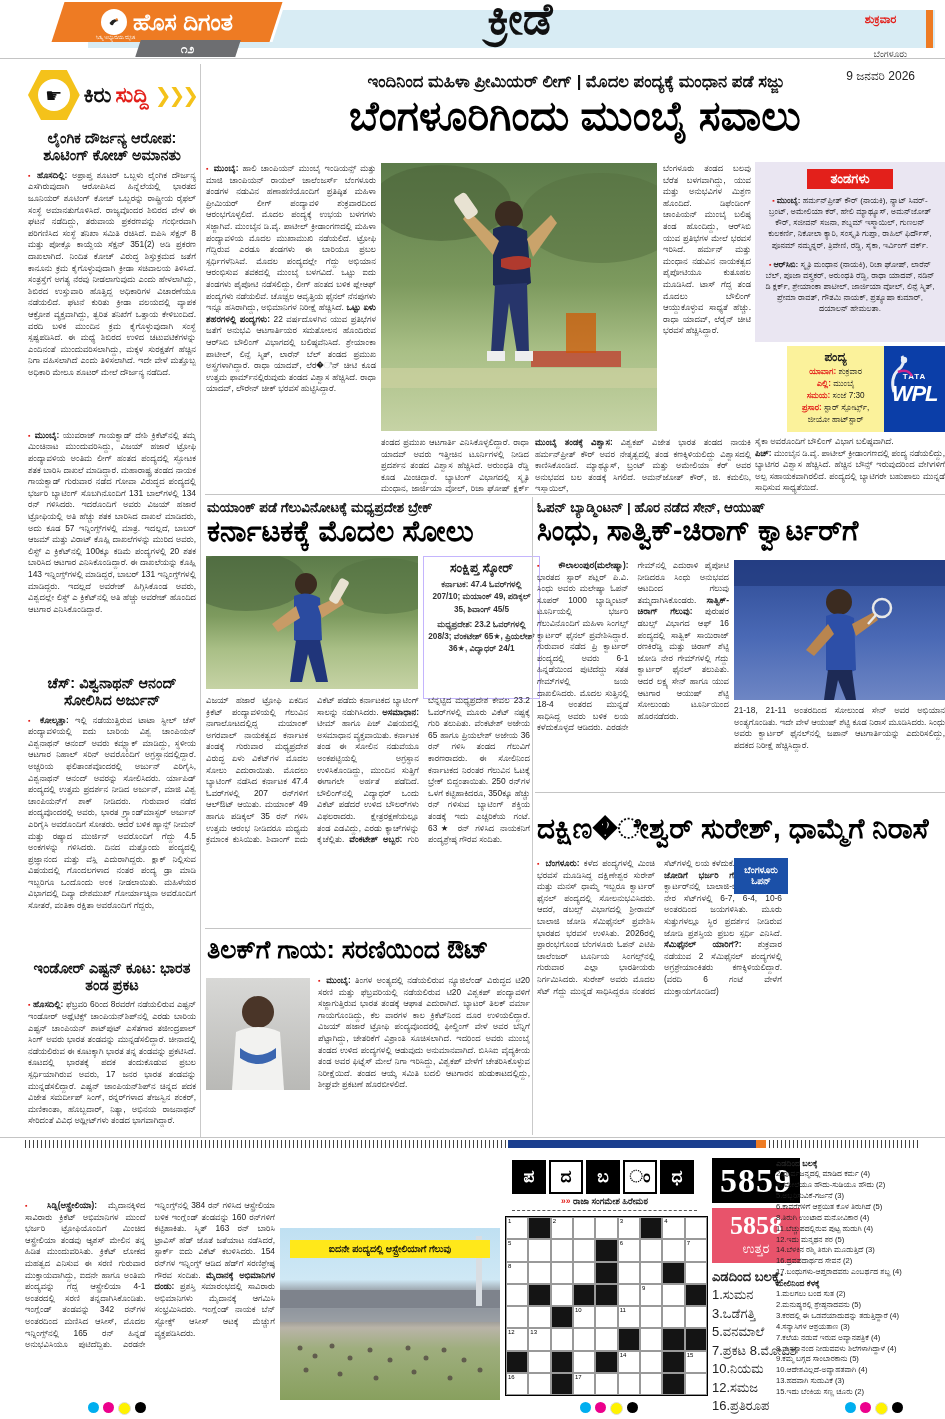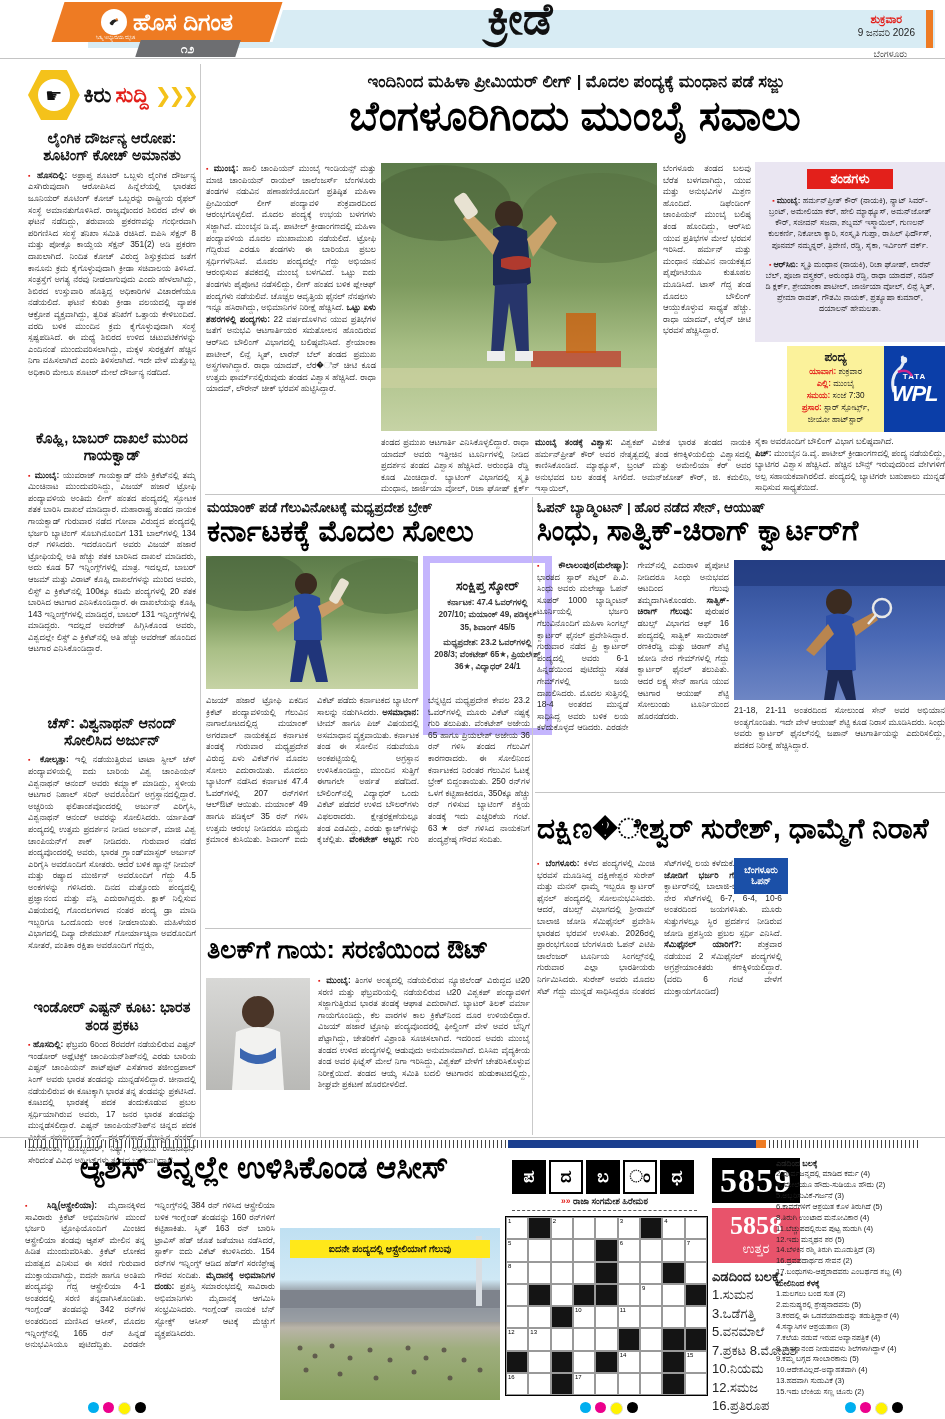--- a/index.html
+++ b/index.html
@@ -14,21 +14,21 @@
   .logo-inner{transform:skewX(18deg);height:100%;display:flex;align-items:center;justify-content:center;gap:6px;}
   .logo-circle{width:26px;height:26px;border-radius:50%;background:#fff;display:flex;align-items:center;justify-content:center;}
   .logo-circle svg{width:18px;height:18px;}
   .paper-name{color:#fff;font-weight:bold;font-size:23px;line-height:1;}
   .tagline{position:absolute;left:96px;top:34px;color:#fff;font-size:5.5px;transform:skewX(18deg);}
   .page-plate{position:absolute;left:138px;top:40px;width:100px;height:17px;background:#6d6e71;transform:skewX(-18deg);display:flex;align-items:center;justify-content:center;}
   .page-plate span{transform:skewX(18deg);color:#fff;font-weight:bold;font-size:12px;}
   .section-title{position:absolute;left:430px;top:-6px;width:180px;text-align:center;font-size:44px;font-weight:bold;color:#111;}
   .mast-right{position:absolute;right:30px;top:13px;text-align:center;line-height:1.25;}
   .mast-day{color:#e3201b;font-weight:bold;font-size:11px;}
-  .mast-date{font-size:10px;color:#222;}
+  .mast-date{font-size:12px;color:#222;margin-top:42px;}
   .mast-city{position:absolute;right:38px;top:49px;font-size:9px;color:#333;}
   .mast-bar{position:absolute;right:12px;top:10px;width:7px;height:38px;background:#ee7b23;}
   
   .briefs{position:absolute;left:28px;top:64px;width:168px;}
   .brief-logo{display:flex;align-items:center;gap:4px;margin:6px 0 10px 0;}
   .hex{width:54px;height:50px;background:#f4c21a;clip-path:polygon(25% 0,75% 0,100% 50%,75% 100%,25% 100%,0 50%);display:flex;align-items:center;justify-content:center;}
   .hex .hand{width:32px;height:32px;background:#fff;border-radius:50%;display:flex;align-items:center;justify-content:center;font-size:19px;color:#111;}
   .brief-logo .t1{font-size:21px;font-weight:bold;color:#111;}
   .brief-logo .t2{font-size:21px;font-weight:bold;color:#e3201b;}
   .chev{color:#f4c21a;font-weight:bold;font-size:20px;letter-spacing:-3px;margin-left:2px;}
@@ -52,21 +52,21 @@
   .match-left .mh{font-weight:bold;font-size:12px;margin-bottom:2px;}
   .match-row{font-size:8.2px;line-height:1.45;}
   .match-row b{color:#e3201b;}
   .match-right{width:78px;background:#0b3ea8;color:#fff;display:flex;flex-direction:column;align-items:center;justify-content:center;position:relative;overflow:hidden;}
   .wpl-tata{font-size:8px;font-weight:bold;letter-spacing:1px;}
   .wpl-big{font-size:22px;font-weight:bold;font-style:italic;letter-spacing:-1px;}
   .wpl-swirl{position:absolute;left:4px;top:8px;opacity:.9;}
   
   .mod-kicker{font-size:13.5px;font-weight:bold;color:#111;}
   .mod-head{font-weight:bold;color:#000;line-height:1.05;}
-  .score-box{position:absolute;left:423px;top:556px;width:107px;height:133px;border:7px solid #c4b5fd;background:#fff;text-align:center;padding:16px 4px;overflow:hidden;}
+  .score-box{position:absolute;left:423px;top:556px;width:107px;height:133px;border:1px solid #c4b5fd;background:#fff;text-align:center;padding:4px 4px;overflow:hidden;}
   .score-box .sh{font-weight:bold;font-size:12.5px;margin-bottom:3px;}
   .score-box .sl{font-size:8.2px;font-weight:bold;color:#333;line-height:1.5;}
   .cols2{column-count:2;column-gap:9px;}
   .cols3{column-count:3;column-gap:9px;}
   .blue-label{position:absolute;background:#1b50a8;color:#fff;font-weight:bold;font-size:9px;text-align:center;display:flex;align-items:center;justify-content:center;line-height:1.2;}
   
   .ticks{position:absolute;left:25px;top:1140px;width:895px;height:8px;
          background:repeating-linear-gradient(90deg,#444 0 1px,transparent 1px 4px);}
   .ticks-blue{position:absolute;left:508px;top:1140px;width:248px;height:8px;background:#1b3f8f;}
   .ticks-orange{position:absolute;left:756px;top:1140px;width:10px;height:8px;background:#ee7b23;}
@@ -143,21 +143,20 @@
       <span class="t1">ಕಿರು</span>
         <span class="t2">ಸುದ್ದಿ</span>
       <span class="chev">❯❯❯</span>
     </div>
 
     <div class="brief-item">
       <div class="brief-h">ಲೈಂಗಿಕ ದೌರ್ಜನ್ಯ ಆರೋಪ: ಶೂಟಿಂಗ್ ಕೋಚ್ ಅಮಾನತು</div>
       <div class="body-txt" style="height:247px;"><span class="dl">ಹೊಸದಿಲ್ಲಿ: </span><span>ಅಪ್ರಾಪ್ತ ಶೂಟರ್ ಒಬ್ಬಳು ಲೈಂಗಿಕ ದೌರ್ಜನ್ಯ ಎಸಗಿರುವುದಾಗಿ ಆರೋಪಿಸಿದ ಹಿನ್ನೆಲೆಯಲ್ಲಿ ಭಾರತದ ಜೂನಿಯರ್ ಶೂಟಿಂಗ್ ಕೋಚ್ ಒಬ್ಬರನ್ನು ರಾಷ್ಟ್ರೀಯ ರೈಫಲ್ ಸಂಸ್ಥೆ ಅಮಾನತುಗೊಳಿಸಿದೆ. ರಾಜ್ಯವೊಂದರ ಶಿಬಿರದ ವೇಳೆ ಈ ಘಟನೆ ನಡೆದಿದ್ದು, ತರುವಾಯ ಪ್ರಕರಣವನ್ನು ಗಂಭೀರವಾಗಿ ಪರಿಗಣಿಸಿದ ಸಂಸ್ಥೆ ತನಿಖಾ ಸಮಿತಿ ರಚಿಸಿದೆ. ಐಪಿಸಿ ಸೆಕ್ಷನ್ 8 ಮತ್ತು ಪೋಕ್ಸೊ ಕಾಯ್ದೆಯ ಸೆಕ್ಷನ್ 351(2) ಅಡಿ ಪ್ರಕರಣ ದಾಖಲಾಗಿದೆ. ನಿಂದಿತ ಕೋಚ್ ವಿರುದ್ಧ ಶಿಸ್ತುಕ್ರಮದ ಜತೆಗೆ ಕಾನೂನು ಕ್ರಮ ಕೈಗೊಳ್ಳುವುದಾಗಿ ಕ್ರೀಡಾ ಸಚಿವಾಲಯ ತಿಳಿಸಿದೆ. ಸಂತ್ರಸ್ತೆಗೆ ಅಗತ್ಯ ನೆರವು ನೀಡಲಾಗುವುದು ಎಂದು ಹೇಳಲಾಗಿದ್ದು, ಶಿಬಿರದ ಉಸ್ತುವಾರಿ ಹೊತ್ತಿದ್ದ ಅಧಿಕಾರಿಗಳ ವಿಚಾರಣೆಯೂ ನಡೆಯಲಿದೆ. ಘಟನೆ ಕುರಿತು ಕ್ರೀಡಾ ವಲಯದಲ್ಲಿ ವ್ಯಾಪಕ ಆಕ್ರೋಶ ವ್ಯಕ್ತವಾಗಿದ್ದು, ತ್ವರಿತ ತನಿಖೆಗೆ ಒತ್ತಾಯ ಕೇಳಿಬಂದಿದೆ. ವರದಿ ಬಳಿಕ ಮುಂದಿನ ಕ್ರಮ ಕೈಗೊಳ್ಳುವುದಾಗಿ ಸಂಸ್ಥೆ ಸ್ಪಷ್ಟಪಡಿಸಿದೆ. ಈ ಮಧ್ಯೆ ಶಿಬಿರದ ಉಳಿದ ಚಟುವಟಿಕೆಗಳನ್ನು ಎಂದಿನಂತೆ ಮುಂದುವರಿಸಲಾಗಿದ್ದು, ಮಕ್ಕಳ ಸುರಕ್ಷತೆಗೆ ಹೆಚ್ಚಿನ ನಿಗಾ ವಹಿಸಲಾಗಿದೆ ಎಂದು ತಿಳಿಸಲಾಗಿದೆ. ಇದೇ ವೇಳೆ ಮತ್ತೊಬ್ಬ ಅಧಿಕಾರಿ ಮೇಲೂ ಶೂಟರ್ ಮೇಲೆ ದೌರ್ಜನ್ಯ ನಡೆದಿದೆ.</span></div>
     </div>
     <div class="brief-item">
-      <div class="brief-h">ಕೊಹ್ಲಿ, ಬಾಬರ್ ದಾಖಲೆ ಮುರಿದ ಗಾಯಕ್ವಾಡ್</div>
       <div class="body-txt" style="height:232px;"><span class="dl">ಮುಂಬೈ: </span><span>ಯುವರಾಜ್ ಗಾಯಕ್ವಾಡ್ ದೇಶಿ ಕ್ರಿಕೆಟ್‌ನಲ್ಲಿ ತಮ್ಮ ಮಿಂಚಿನಾಟ ಮುಂದುವರಿಸಿದ್ದು, ವಿಜಯ್ ಹಜಾರೆ ಟ್ರೋಫಿ ಪಂದ್ಯಾವಳಿಯ ಅಂತಿಮ ಲೀಗ್ ಹಂತದ ಪಂದ್ಯದಲ್ಲಿ ಸ್ಫೋಟಕ ಶತಕ ಬಾರಿಸಿ ದಾಖಲೆ ಮಾಡಿದ್ದಾರೆ. ಮಹಾರಾಷ್ಟ್ರ ತಂಡದ ನಾಯಕ ಗಾಯಕ್ವಾಡ್ ಗುರುವಾರ ನಡೆದ ಗೋವಾ ವಿರುದ್ಧದ ಪಂದ್ಯದಲ್ಲಿ ಭರ್ಜರಿ ಬ್ಯಾಟಿಂಗ್ ಸೊಬಗಿನೊಂದಿಗೆ 131 ಬಾಲ್‌ಗಳಲ್ಲಿ 134 ರನ್ ಗಳಿಸಿದರು. ಇದರೊಂದಿಗೆ ಅವರು ವಿಜಯ್ ಹಜಾರೆ ಟ್ರೋಫಿಯಲ್ಲಿ ಅತಿ ಹೆಚ್ಚು ಶತಕ ಬಾರಿಸಿದ ದಾಖಲೆ ಮಾಡಿದರು, ಅದು ಕೂಡ 57 ಇನ್ನಿಂಗ್ಸ್‌ಗಳಲ್ಲಿ ಮಾತ್ರ. ಇದಲ್ಲದೆ, ಬಾಬರ್ ಆಜಮ್ ಮತ್ತು ವಿರಾಟ್ ಕೊಹ್ಲಿ ದಾಖಲೆಗಳನ್ನು ಮುರಿದ ಅವರು, ಲಿಸ್ಟ್ ಎ ಕ್ರಿಕೆಟ್‌ನಲ್ಲಿ 100ಕ್ಕೂ ಕಡಿಮೆ ಪಂದ್ಯಗಳಲ್ಲಿ 20 ಶತಕ ಬಾರಿಸಿದ ಆಟಗಾರ ಎನಿಸಿಕೊಂಡಿದ್ದಾರೆ. ಈ ದಾಖಲೆಯನ್ನು ಕೊಹ್ಲಿ 143 ಇನ್ನಿಂಗ್ಸ್‌ಗಳಲ್ಲಿ ಮಾಡಿದ್ದರೆ, ಬಾಬರ್ 131 ಇನ್ನಿಂಗ್ಸ್‌ಗಳಲ್ಲಿ ಮಾಡಿದ್ದರು. ಇದಲ್ಲದೆ ಅವರೇಜ್ ಹಿಗ್ಗಿಸಿಕೊಂಡ ಅವರು, ವಿಶ್ವದಲ್ಲೇ ಲಿಸ್ಟ್ ಎ ಕ್ರಿಕೆಟ್‌ನಲ್ಲಿ ಅತಿ ಹೆಚ್ಚು ಅವರೇಜ್ ಹೊಂದಿದ ಆಟಗಾರ ಎನಿಸಿಕೊಂಡಿದ್ದಾರೆ.</span></div>
     </div>
     <div class="brief-item">
       <div class="brief-h">ಚೆಸ್: ವಿಶ್ವನಾಥನ್ ಆನಂದ್ ಸೋಲಿಸಿದ ಅರ್ಜುನ್</div>
       <div class="body-txt" style="height:232px;"><span class="dl">ಕೋಲ್ಕತ್ತಾ: </span><span>ಇಲ್ಲಿ ನಡೆಯುತ್ತಿರುವ ಟಾಟಾ ಸ್ಟೀಲ್ ಚೆಸ್ ಪಂದ್ಯಾವಳಿಯಲ್ಲಿ ಐದು ಬಾರಿಯ ವಿಶ್ವ ಚಾಂಪಿಯನ್ ವಿಶ್ವನಾಥನ್ ಆನಂದ್ ಅವರು ಕಮ್ಬ್ಯಾಕ್ ಮಾಡಿದ್ದು, ಸ್ಥಳೀಯ ಆಟಗಾರ ನಿಹಾಲ್ ಸರಿನ್ ಅವರೊಂದಿಗೆ ಅಗ್ರಸ್ಥಾನದಲ್ಲಿದ್ದಾರೆ. ಅಚ್ಚರಿಯ ಫಲಿತಾಂಶವೊಂದರಲ್ಲಿ ಅರ್ಜುನ್ ಎರಿಗೈಸಿ, ವಿಶ್ವನಾಥನ್ ಆನಂದ್ ಅವರನ್ನು ಸೋಲಿಸಿದರು. ರ್ಯಾಪಿಡ್ ಪಂದ್ಯದಲ್ಲಿ ಉತ್ತಮ ಪ್ರದರ್ಶನ ನೀಡಿದ ಅರ್ಜುನ್, ಮಾಜಿ ವಿಶ್ವ ಚಾಂಪಿಯನ್‌ಗೆ ಶಾಕ್ ನೀಡಿದರು. ಗುರುವಾರ ನಡೆದ ಪಂದ್ಯವೊಂದರಲ್ಲಿ ಅವರು, ಭಾರತ ಗ್ರ್ಯಾಂಡ್‌ಮಾಸ್ಟರ್ ಅರ್ಜುನ್ ಎರಿಗೈಸಿ ಅವರೊಂದಿಗೆ ಸೋತರು. ಆದರೆ ಬಳಿಕ ಹ್ಯಾನ್ಸ್ ನೀಮನ್ ಮತ್ತು ರಷ್ಯಾದ ಮುರ್ಜಿನ್ ಅವರೊಂದಿಗೆ ಗೆದ್ದು 4.5 ಅಂಕಗಳನ್ನು ಗಳಿಸಿದರು. ದಿನದ ಮತ್ತೊಂದು ಪಂದ್ಯದಲ್ಲಿ ಪ್ರಜ್ಞಾನಂದ ಮತ್ತು ವೆಸ್ಲಿ ಎದುರಾಗಿದ್ದರು. ಕ್ಲಾಕ್ ನಿಲ್ಲಿಸುವ ವಿಷಯದಲ್ಲಿ ಗೊಂದಲಗಳಾದ ನಂತರ ಪಂದ್ಯ ಡ್ರಾ ಮಾಡಿ ಇಬ್ಬರಿಗೂ ಒಂದೊಂದು ಅಂಕ ನೀಡಲಾಯಿತು. ಮಹಿಳೆಯರ ವಿಭಾಗದಲ್ಲಿ ದಿವ್ಯಾ ದೇಶಮುಖ್ ಗೋರ್ಯಾಚ್ಕಿನಾ ಅವರೊಂದಿಗೆ ಸೋತರೆ, ವಂತಿಕಾ ರಕ್ಷಿತಾ ಅವರೊಂದಿಗೆ ಗೆದ್ದರು,</span></div>
     </div>
     <div class="brief-item">
       <div class="brief-h">ಇಂಡೋರ್ ಎಷ್ಟನ್ ಕೂಟ: ಭಾರತ ತಂಡ ಪ್ರಕಟ</div>
       <div class="body-txt" style="height:160px;"><span class="dl">ಹೊಸದಿಲ್ಲಿ: </span><span>ಫೆಬ್ರವರಿ 6ರಿಂದ 8ರವರೆಗೆ ನಡೆಯಲಿರುವ ಎಷ್ಟನ್ ಇಂಡೋರ್ ಅಥ್ಲೆಟಿಕ್ಸ್ ಚಾಂಪಿಯನ್‌ಶಿಪ್‌ನಲ್ಲಿ ಎರಡು ಬಾರಿಯ ಎಷ್ಟನ್ ಚಾಂಪಿಯನ್ ಶಾಟ್‌ಪುಟ್ ಎಸೆತಗಾರ ತಜೀಂದ್ರಪಾಲ್ ಸಿಂಗ್ ಅವರು ಭಾರತ ತಂಡವನ್ನು ಮುನ್ನಡೆಸಲಿದ್ದಾರೆ. ಚೀನಾದಲ್ಲಿ ನಡೆಯಲಿರುವ ಈ ಕೂಟಕ್ಕಾಗಿ ಭಾರತ ತನ್ನ ತಂಡವನ್ನು ಪ್ರಕಟಿಸಿದೆ. ಕೂಟದಲ್ಲಿ ಭಾರತಕ್ಕೆ ಪದಕ ತಂದುಕೊಡುವ ಪ್ರಬಲ ಸ್ಪರ್ಧಿಯಾಗಿರುವ ಅವರು, 17 ಜನರ ಭಾರತ ತಂಡವನ್ನು ಮುನ್ನಡೆಸಲಿದ್ದಾರೆ. ಎಷ್ಟನ್ ಚಾಂಪಿಯನ್‌ಶಿಪ್‌ನ ಚಿನ್ನದ ಪದಕ ವಿಜೇತ ಸಮರ್ದೀಪ್ ಸಿಂಗ್, ರನ್ನರ್‌ಗಳಾದ ತೇಜಸ್ವಿನ ಶಂಕರ್, ಮಣಿಕಾಂತಾ, ಹೊಬ್ಬದಾರ್, ನಿತ್ಯಾ, ಅಭಿನಯ ರಾಜನಾಥನ್ ಸೇರಿದಂತೆ ವಿವಿಧ ಅಥ್ಲೀಟ್‌ಗಳು ತಂಡದ ಭಾಗವಾಗಿದ್ದಾರೆ.</span></div>
     </div>
@@ -308,21 +307,20 @@
 
   <div class="blue-label" style="left:734px;top:858px;width:54px;height:36px;">ಬೆಂಗಳೂರು ಓಪನ್</div>
 
 
   <div class="hline" style="left:0;right:0;top:1137px;"></div>
 
   <div class="ticks"></div>
   <div class="ticks-blue"></div>
   <div class="ticks-orange"></div>
 
-  <div class="ashes-head">ಆ್ಯಶಸ್ ತನ್ನಲ್ಲೇ ಉಳಿಸಿಕೊಂಡ ಆಸೀಸ್</div>
   <div class="abs body-txt cols2" style="left:25px;top:1200px;width:250px;height:200px;">
     <span class="dl">ಸಿಡ್ನಿ(ಆಸ್ಟ್ರೇಲಿಯಾ): </span><span>ಮೈದಾನಕ್ಕಿಳಿದ ಸಾವಿರಾರು ಕ್ರಿಕೆಟ್ ಅಭಿಮಾನಿಗಳ ಮುಂದೆ ಭರ್ಜರಿ ಟ್ರೋಫಿಯೊಂದಿಗೆ ಮಿಂಚಿದ ಆಸ್ಟ್ರೇಲಿಯಾ ತಂಡವು ಆ್ಯಶಸ್ ಮೇಲಿನ ತನ್ನ ಹಿಡಿತ ಮುಂದುವರಿಸಿತು. ಕ್ರಿಕೆಟ್ ಲೋಕದ ಮಹತ್ವದ ಎನಿಸುವ ಈ ಸರಣಿ ಗುರುವಾರ ಮುಕ್ತಾಯವಾಗಿದ್ದು, ಐದನೇ ಹಾಗೂ ಅಂತಿಮ ಪಂದ್ಯವನ್ನು ಗೆದ್ದ ಆಸ್ಟ್ರೇಲಿಯಾ 4-1 ಅಂತರದಲ್ಲಿ ಸರಣಿ ತನ್ನದಾಗಿಸಿಕೊಂಡಿತು. ಇಂಗ್ಲೆಂಡ್ ತಂಡವನ್ನು 342 ರನ್‌ಗಳ ಅಂತರದಿಂದ ಮಣಿಸಿದ ಆಸೀಸ್, ಮೊದಲ ಇನ್ನಿಂಗ್ಸ್‌ನಲ್ಲಿ 165 ರನ್ ಹಿನ್ನಡೆ ಅನುಭವಿಸಿಯೂ ಪುಟಿದೆದ್ದಿತು. ಎರಡನೇ ಇನ್ನಿಂಗ್ಸ್‌ನಲ್ಲಿ 384 ರನ್ ಗಳಿಸಿದ ಆಸ್ಟ್ರೇಲಿಯಾ ಬಳಿಕ ಇಂಗ್ಲೆಂಡ್ ತಂಡವನ್ನು 160 ರನ್‌ಗಳಿಗೆ ಕಟ್ಟಿಹಾಕಿತು. ಸ್ಮಿತ್ 163 ರನ್ ಬಾರಿಸಿ ಟ್ರಾವಿಸ್ ಹೆಡ್ ಜೊತೆ ಜತೆಯಾಟ ನಡೆಸಿದರೆ, ಸ್ಟಾರ್ಕ್ ಐದು ವಿಕೆಟ್ ಕಬಳಿಸಿದರು. 154 ರನ್‌ಗಳ ಇನ್ನಿಂಗ್ಸ್ ಆಡಿದ ಹೆಡ್‌ಗೆ ಸರಣಿಶ್ರೇಷ್ಠ ಗೌರವ ಸಂದಿತು. </span>
     <b>ಮೈದಾನಕ್ಕೆ ಅಭಿಮಾನಿಗಳ ದಂಡು: </b><span>ಪ್ರಶಸ್ತಿ ಸಮಾರಂಭದಲ್ಲಿ ಸಾವಿರಾರು ಅಭಿಮಾನಿಗಳು ಮೈದಾನಕ್ಕೆ ಆಗಮಿಸಿ ಸಂಭ್ರಮಿಸಿದರು. ಇಂಗ್ಲೆಂಡ್ ನಾಯಕ ಬೆನ್ ಸ್ಟೋಕ್ಸ್ ಆಸೀಸ್ ಆಟಕ್ಕೆ ಮೆಚ್ಚುಗೆ ವ್ಯಕ್ತಪಡಿಸಿದರು.</span>
   </div>
 
   <div class="photo ph-stadium" style="left:280px;top:1228px;width:220px;height:172px;">
     <svg class="sil" viewBox="0 0 220 172" preserveAspectRatio="none">
       <rect x="0" y="62" width="220" height="18" fill="#7e838c"></rect>
       <rect x="0" y="80" width="220" height="14" fill="#9aa0a8" opacity="0.8"></rect>
       <rect x="196" y="8" width="6" height="70" fill="#d8dde2"></rect>

